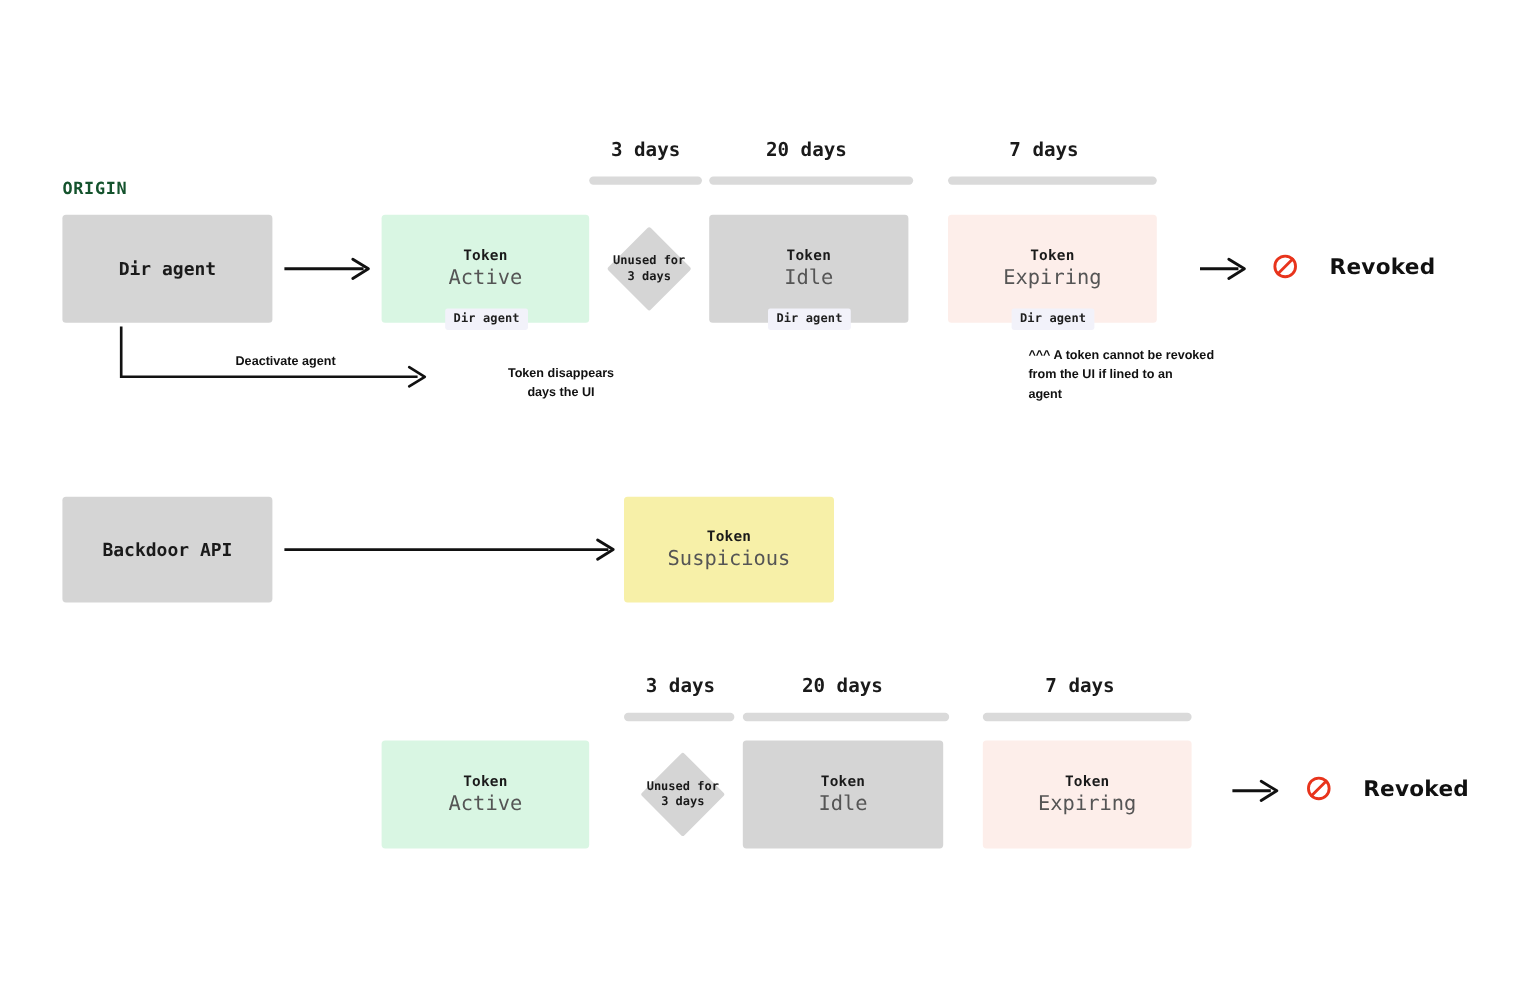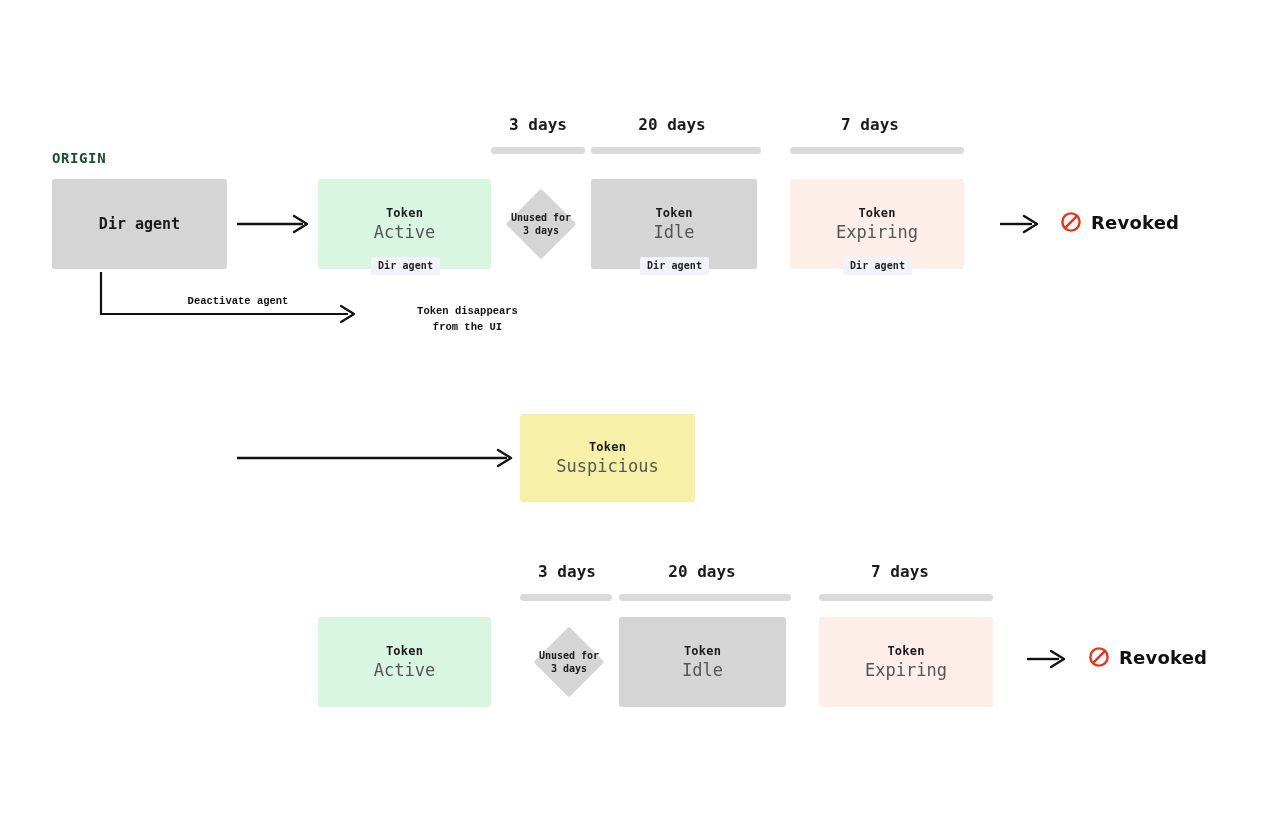--- a/index.html
+++ b/index.html
@@ -131,36 +131,36 @@
     text-align: center;
     white-space: pre-line;
   }
 
   
   .arrow-svg { position: absolute; overflow: visible; }
 
   
   .note {
     position: absolute;
-    font-family: Liberation Mono, monospace;
+    font-family: Liberation Sans, sans-serif;
     font-size: 10.5px;
     font-weight: bold;
     color: #111111;
     line-height: 1.55;
     white-space: pre-line;
   }
   .note.center { text-align: center; }
   .note.left   { text-align: left; }
 
   
   .revoked {
     position: absolute;
     display: flex;
     align-items: center;
-    gap: 9px;
+    gap: 26px;
   }
   .revoked .revoked-label {
     font-family: "DejaVu Sans", "Liberation Sans", sans-serif;
     font-weight: bold;
     font-size: 18px;
     color: #111111;
     letter-spacing: 0.2px;
   }
   .ban-icon { display: block; }
 </style>
@@ -218,29 +218,35 @@
   </svg>
 
   <div class="revoked" style="left:1060px; top:211px;">
     <svg class="ban-icon" width="22" height="22" viewBox="0 0 24 24">
       <circle cx="12" cy="12" r="9.4" fill="none" stroke="#e8341c" stroke-width="2.6"></circle>
       <line x1="5.4" y1="18.6" x2="18.6" y2="5.4" stroke="#e8341c" stroke-width="2.6" stroke-linecap="round"></line>
     </svg>
     <span class="revoked-label">Revoked</span>
   </div>
 
+  <div class="note left" style="left:857px; top:288px; width:230px;">^^^ A token cannot be revoked
+from the UI if lined to an
+agent</div>
 
   <svg class="arrow-svg" style="left:98px; top:272px;" width="270" height="52">
     <path d="M 3,0 L 3,42 L 250,42" fill="none" stroke="#111111" stroke-width="2.2"></path>
     <polyline points="243,34 256,42 243,50" fill="none" stroke="#111111" stroke-width="2.2" stroke-linecap="round" stroke-linejoin="round"></polyline>
   </svg>
   <div class="note center" style="left:158px; top:293px; width:160px;">Deactivate agent</div>
   <div class="note center" style="left:360px; top:303px; width:215px;">Token disappears
-from the UI</div>
-
+days the UI</div>
+
+  <div class="node bg-gray" style="left:52px; top:414px; width:175px; height:88px;">
+    <div class="origin-label">Backdoor API</div>
+  </div>
 
   <svg class="arrow-svg" style="left:237px; top:447px;" width="285" height="22">
     <line x1="0" y1="11" x2="270" y2="11" stroke="#111111" stroke-width="2.4"></line>
     <polyline points="261,3 274,11 261,19" fill="none" stroke="#111111" stroke-width="2.4" stroke-linecap="round" stroke-linejoin="round"></polyline>
   </svg>
 
   <div class="node bg-yellow" style="left:520px; top:414px; width:175px; height:88px;">
     <div class="title">Token</div>
     <div class="status">Suspicious</div>
   </div>

